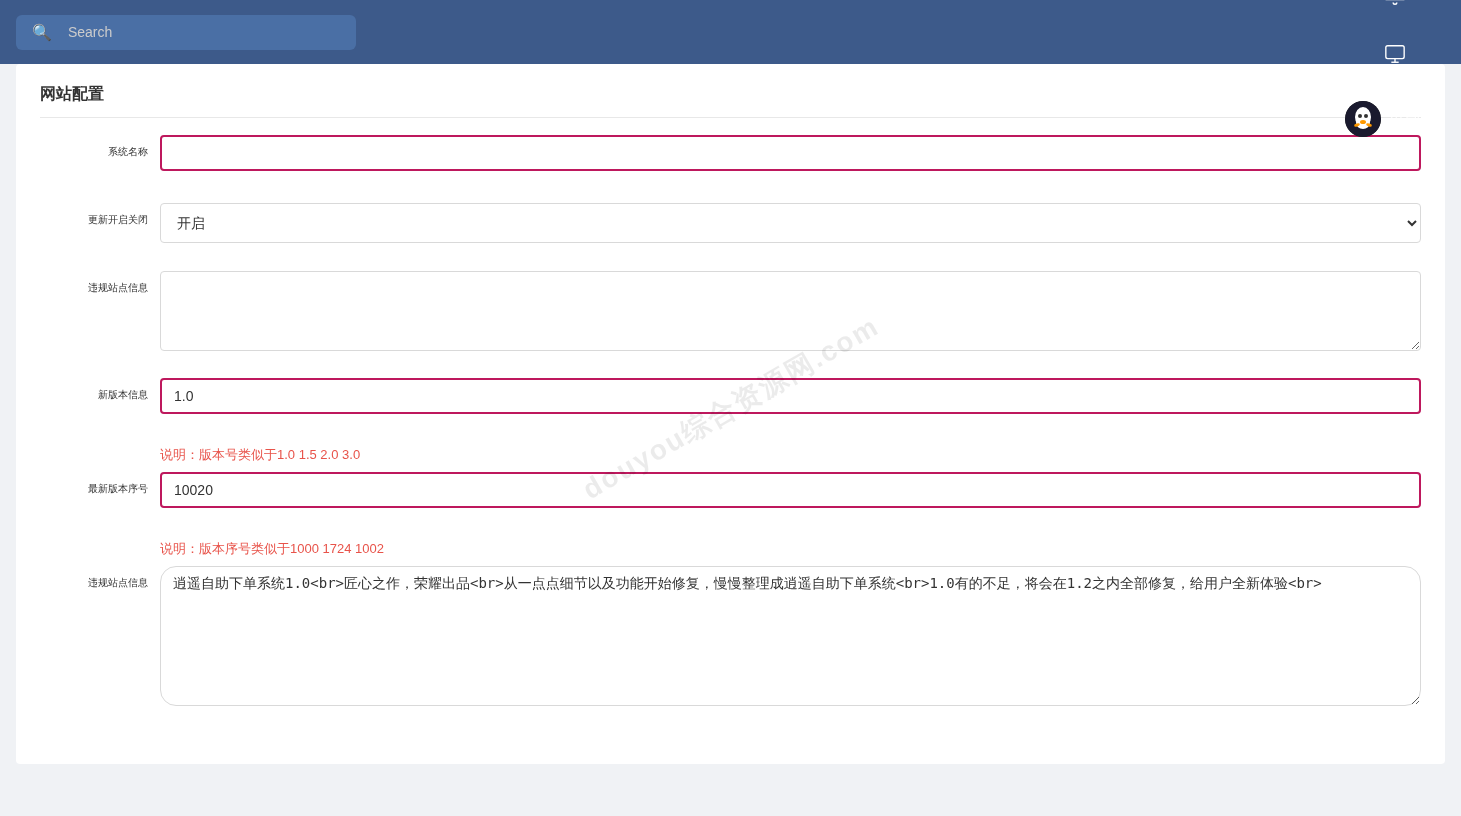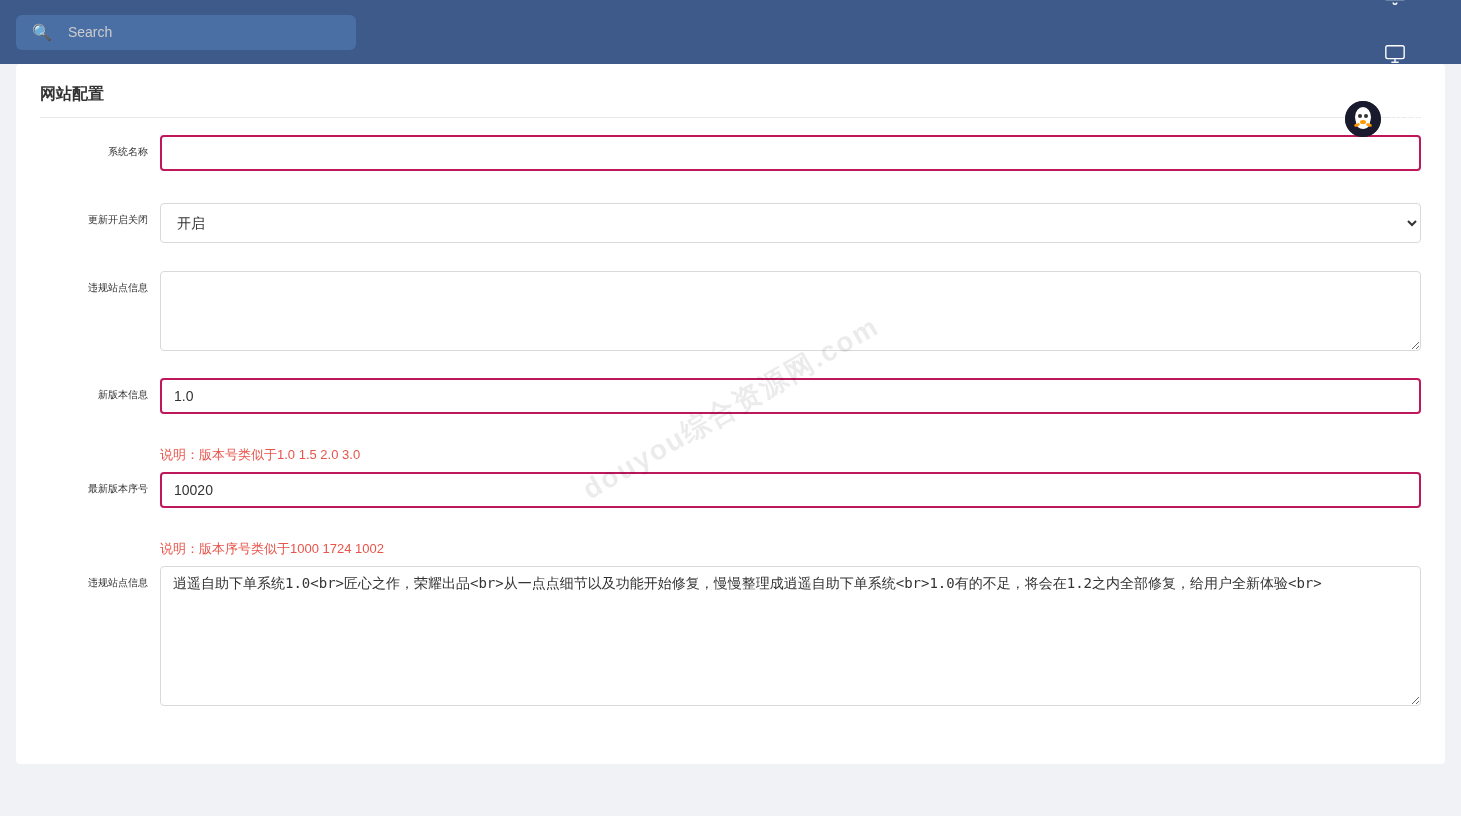--- a/index.html
+++ b/index.html
@@ -196,21 +196,21 @@
     .hint-text {
       color: #e8534a;
       font-size: 13px;
       margin-bottom: 8px;
       margin-left: 120px;
     }
 
     .version-info-textarea {
       width: 100%;
       border: 1px solid #d9d9d9;
-      border-radius: 4px;
+      border-radius: 16px;
       padding: 8px 12px;
       font-size: 14px;
       outline: none;
       color: #333;
       background: #fff;
       resize: vertical;
       min-height: 140px;
     }
 
     

